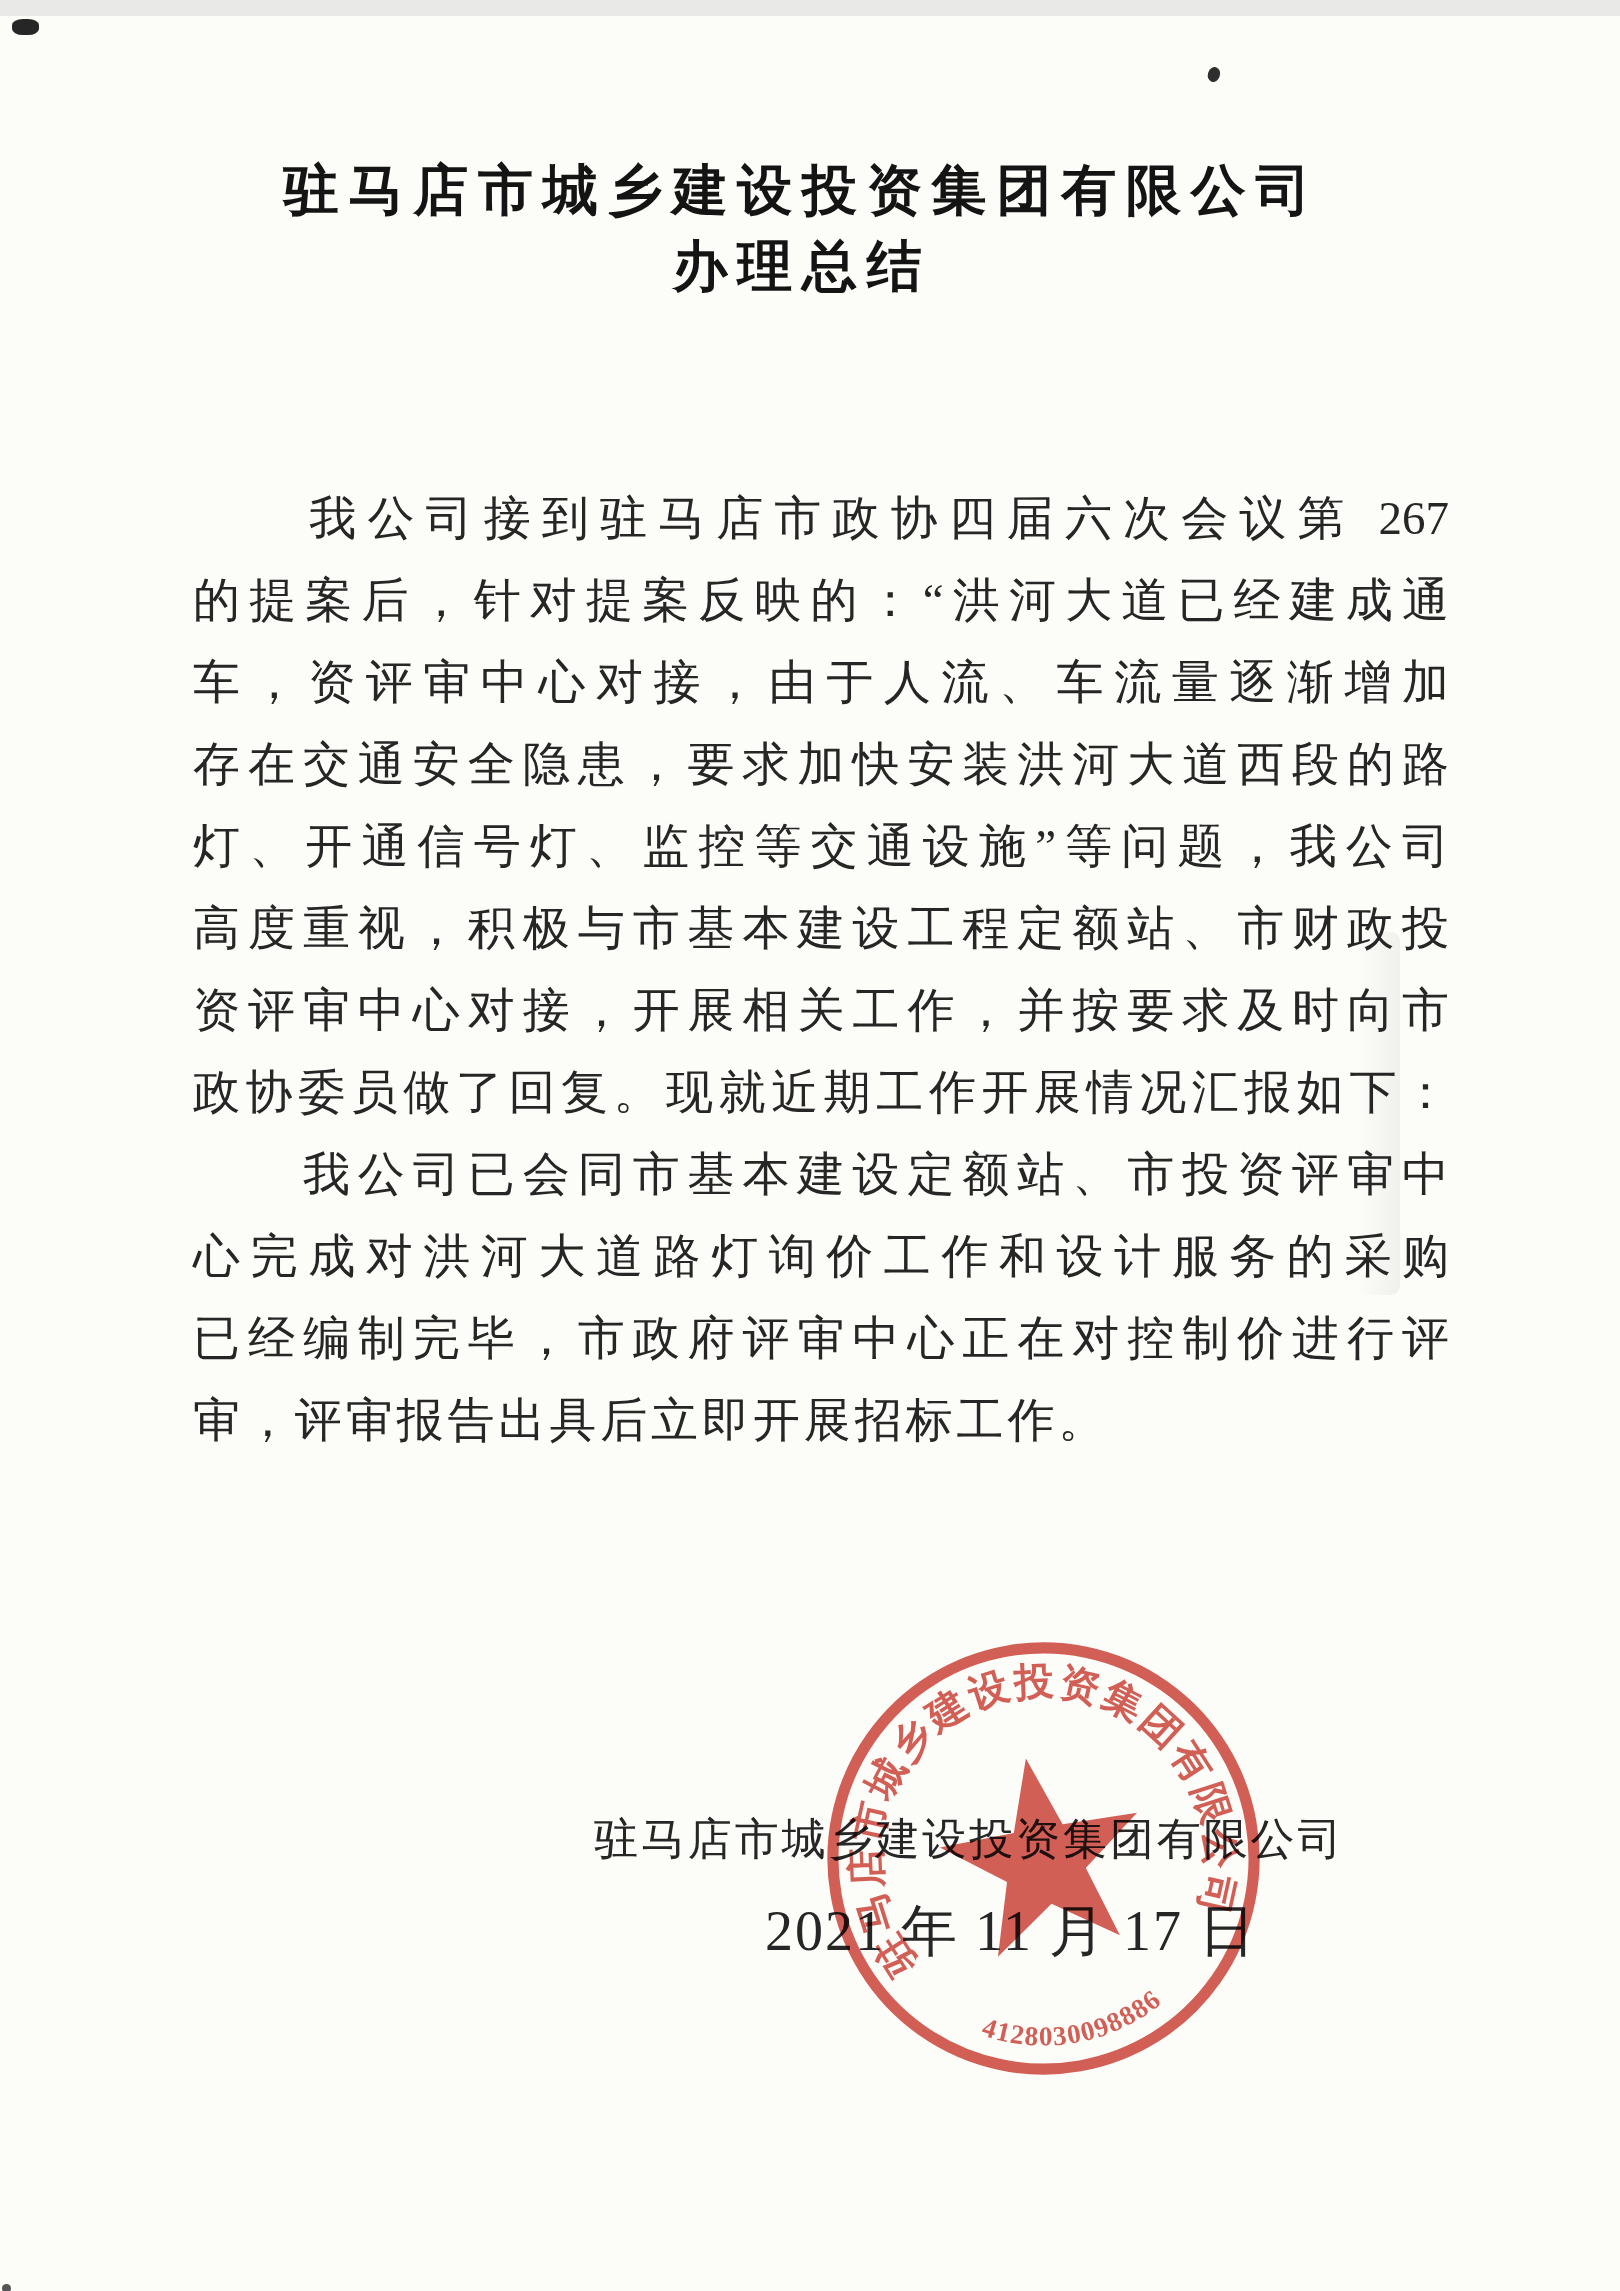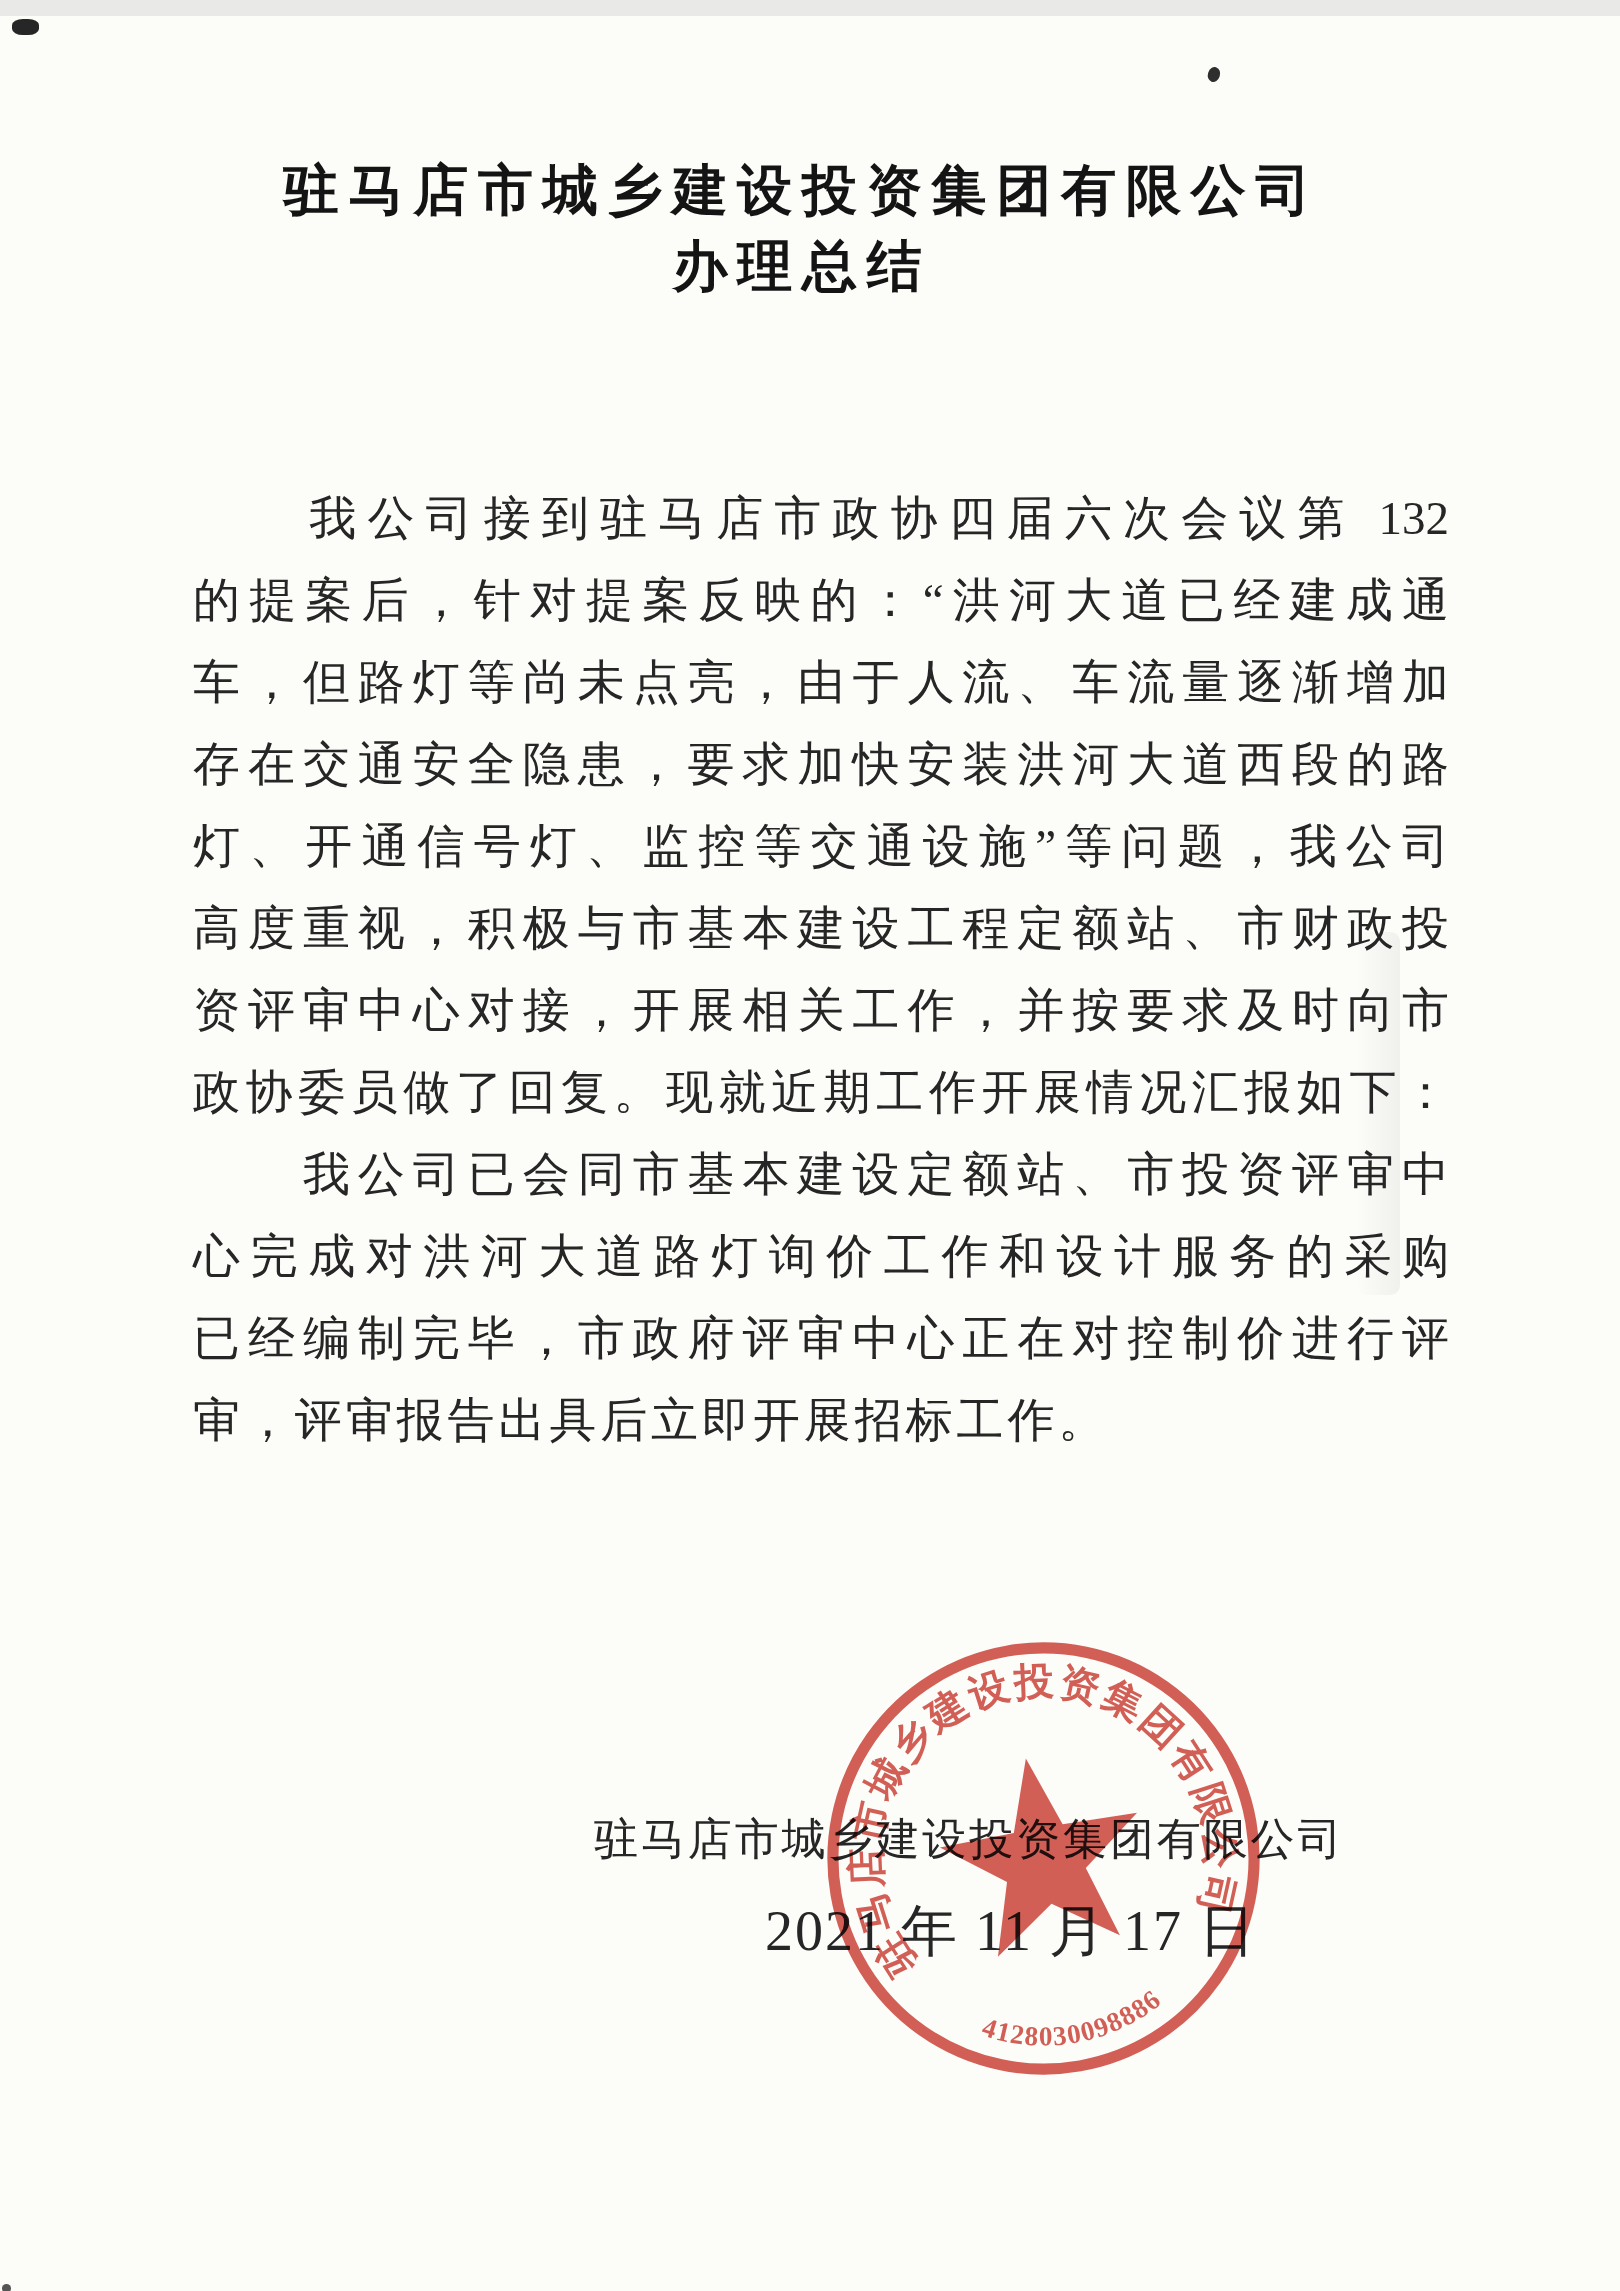--- a/index.html
+++ b/index.html
@@ -109,23 +109,23 @@
   <div class="speck s2"></div>
   <div class="speck s3"></div>
   <div class="smudge"></div>
 
   <div class="title-block">
     <div class="title-line">驻马店市城乡建设投资集团有限公司</div>
     <div class="title-line">办理总结</div>
   </div>
 
   <div class="body-block">
-    <div class="bline">　　我公司接到驻马店市政协四届六次会议第 132</div>
+    <div class="bline">　　我公司接到驻马店市政协四届六次会议第 267</div>
     <div class="bline">的提案后，针对提案反映的：“洪河大道已经建成通</div>
-    <div class="bline">车，但路灯等尚未点亮，由于人流、车流量逐渐增加</div>
+    <div class="bline">车，资评审中心对接，由于人流、车流量逐渐增加</div>
     <div class="bline">存在交通安全隐患，要求加快安装洪河大道西段的路</div>
     <div class="bline">灯、开通信号灯、监控等交通设施”等问题，我公司</div>
     <div class="bline">高度重视，积极与市基本建设工程定额站、市财政投</div>
     <div class="bline">资评审中心对接，开展相关工作，并按要求及时向市</div>
     <div class="bline">政协委员做了回复。现就近期工作开展情况汇报如下：</div>
     <div class="bline">　　我公司已会同市基本建设定额站、市投资评审中</div>
     <div class="bline">心完成对洪河大道路灯询价工作和设计服务的采购</div>
     <div class="bline">已经编制完毕，市政府评审中心正在对控制价进行评</div>
     <div class="bline para-end">审，评审报告出具后立即开展招标工作。</div>
   </div>

